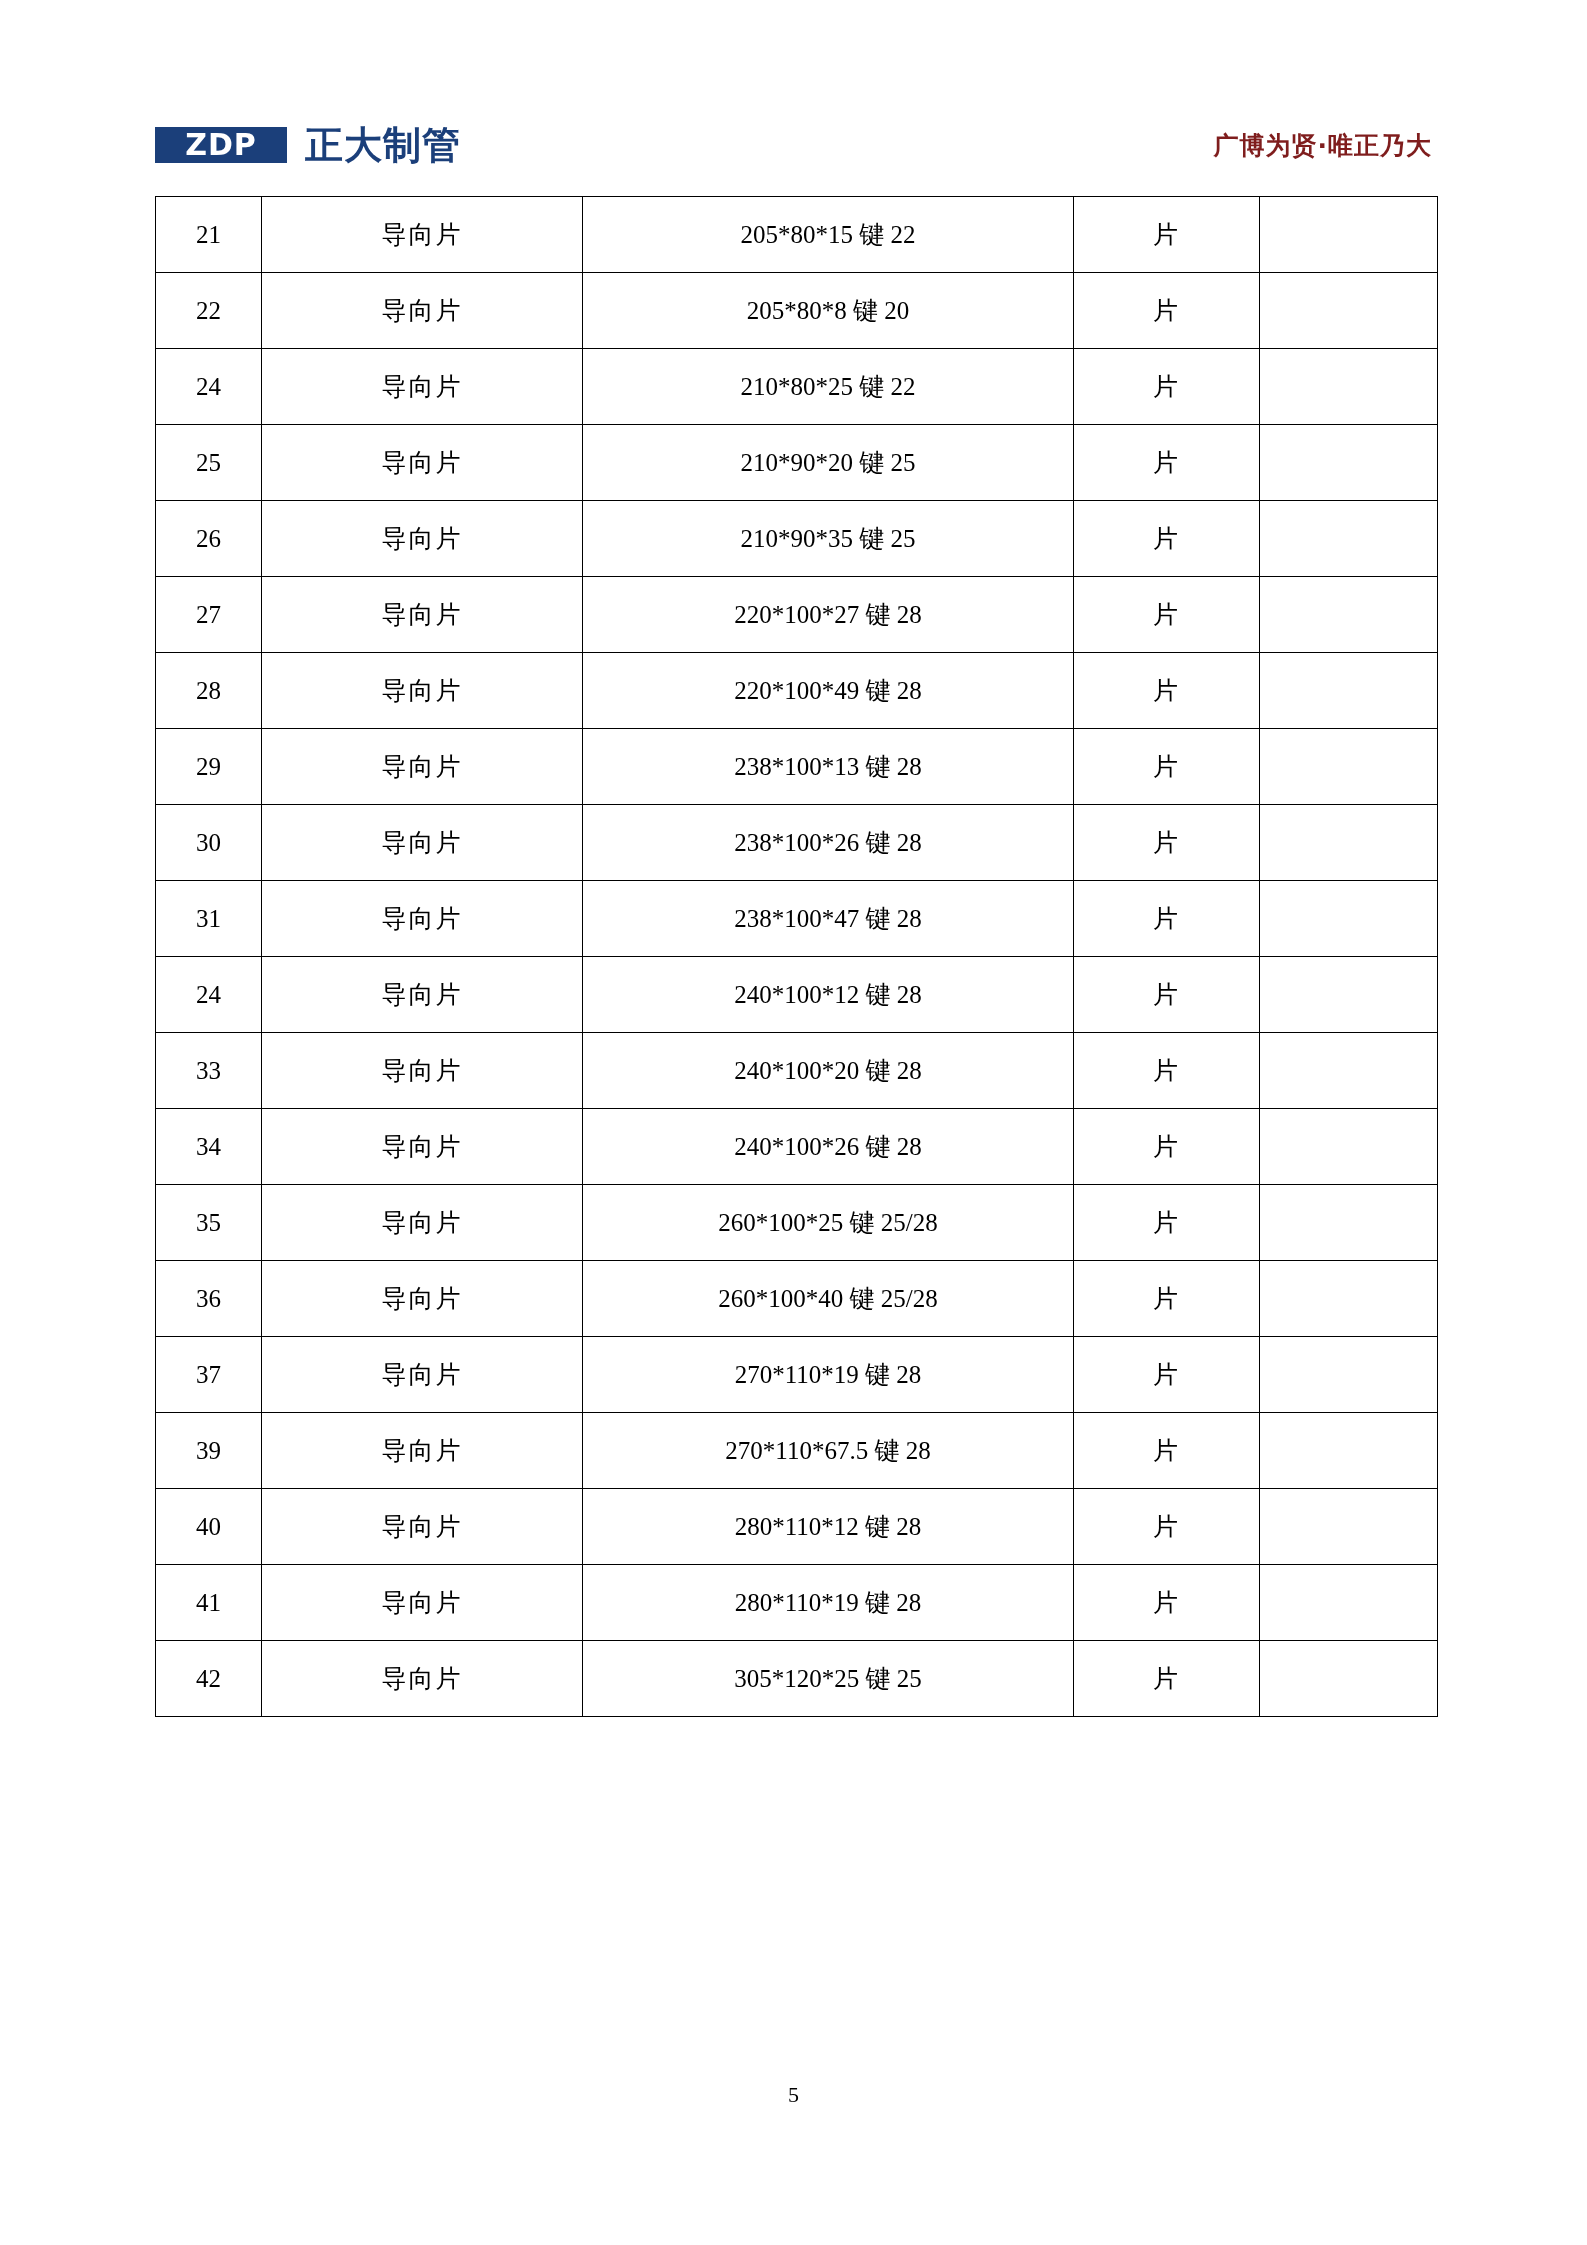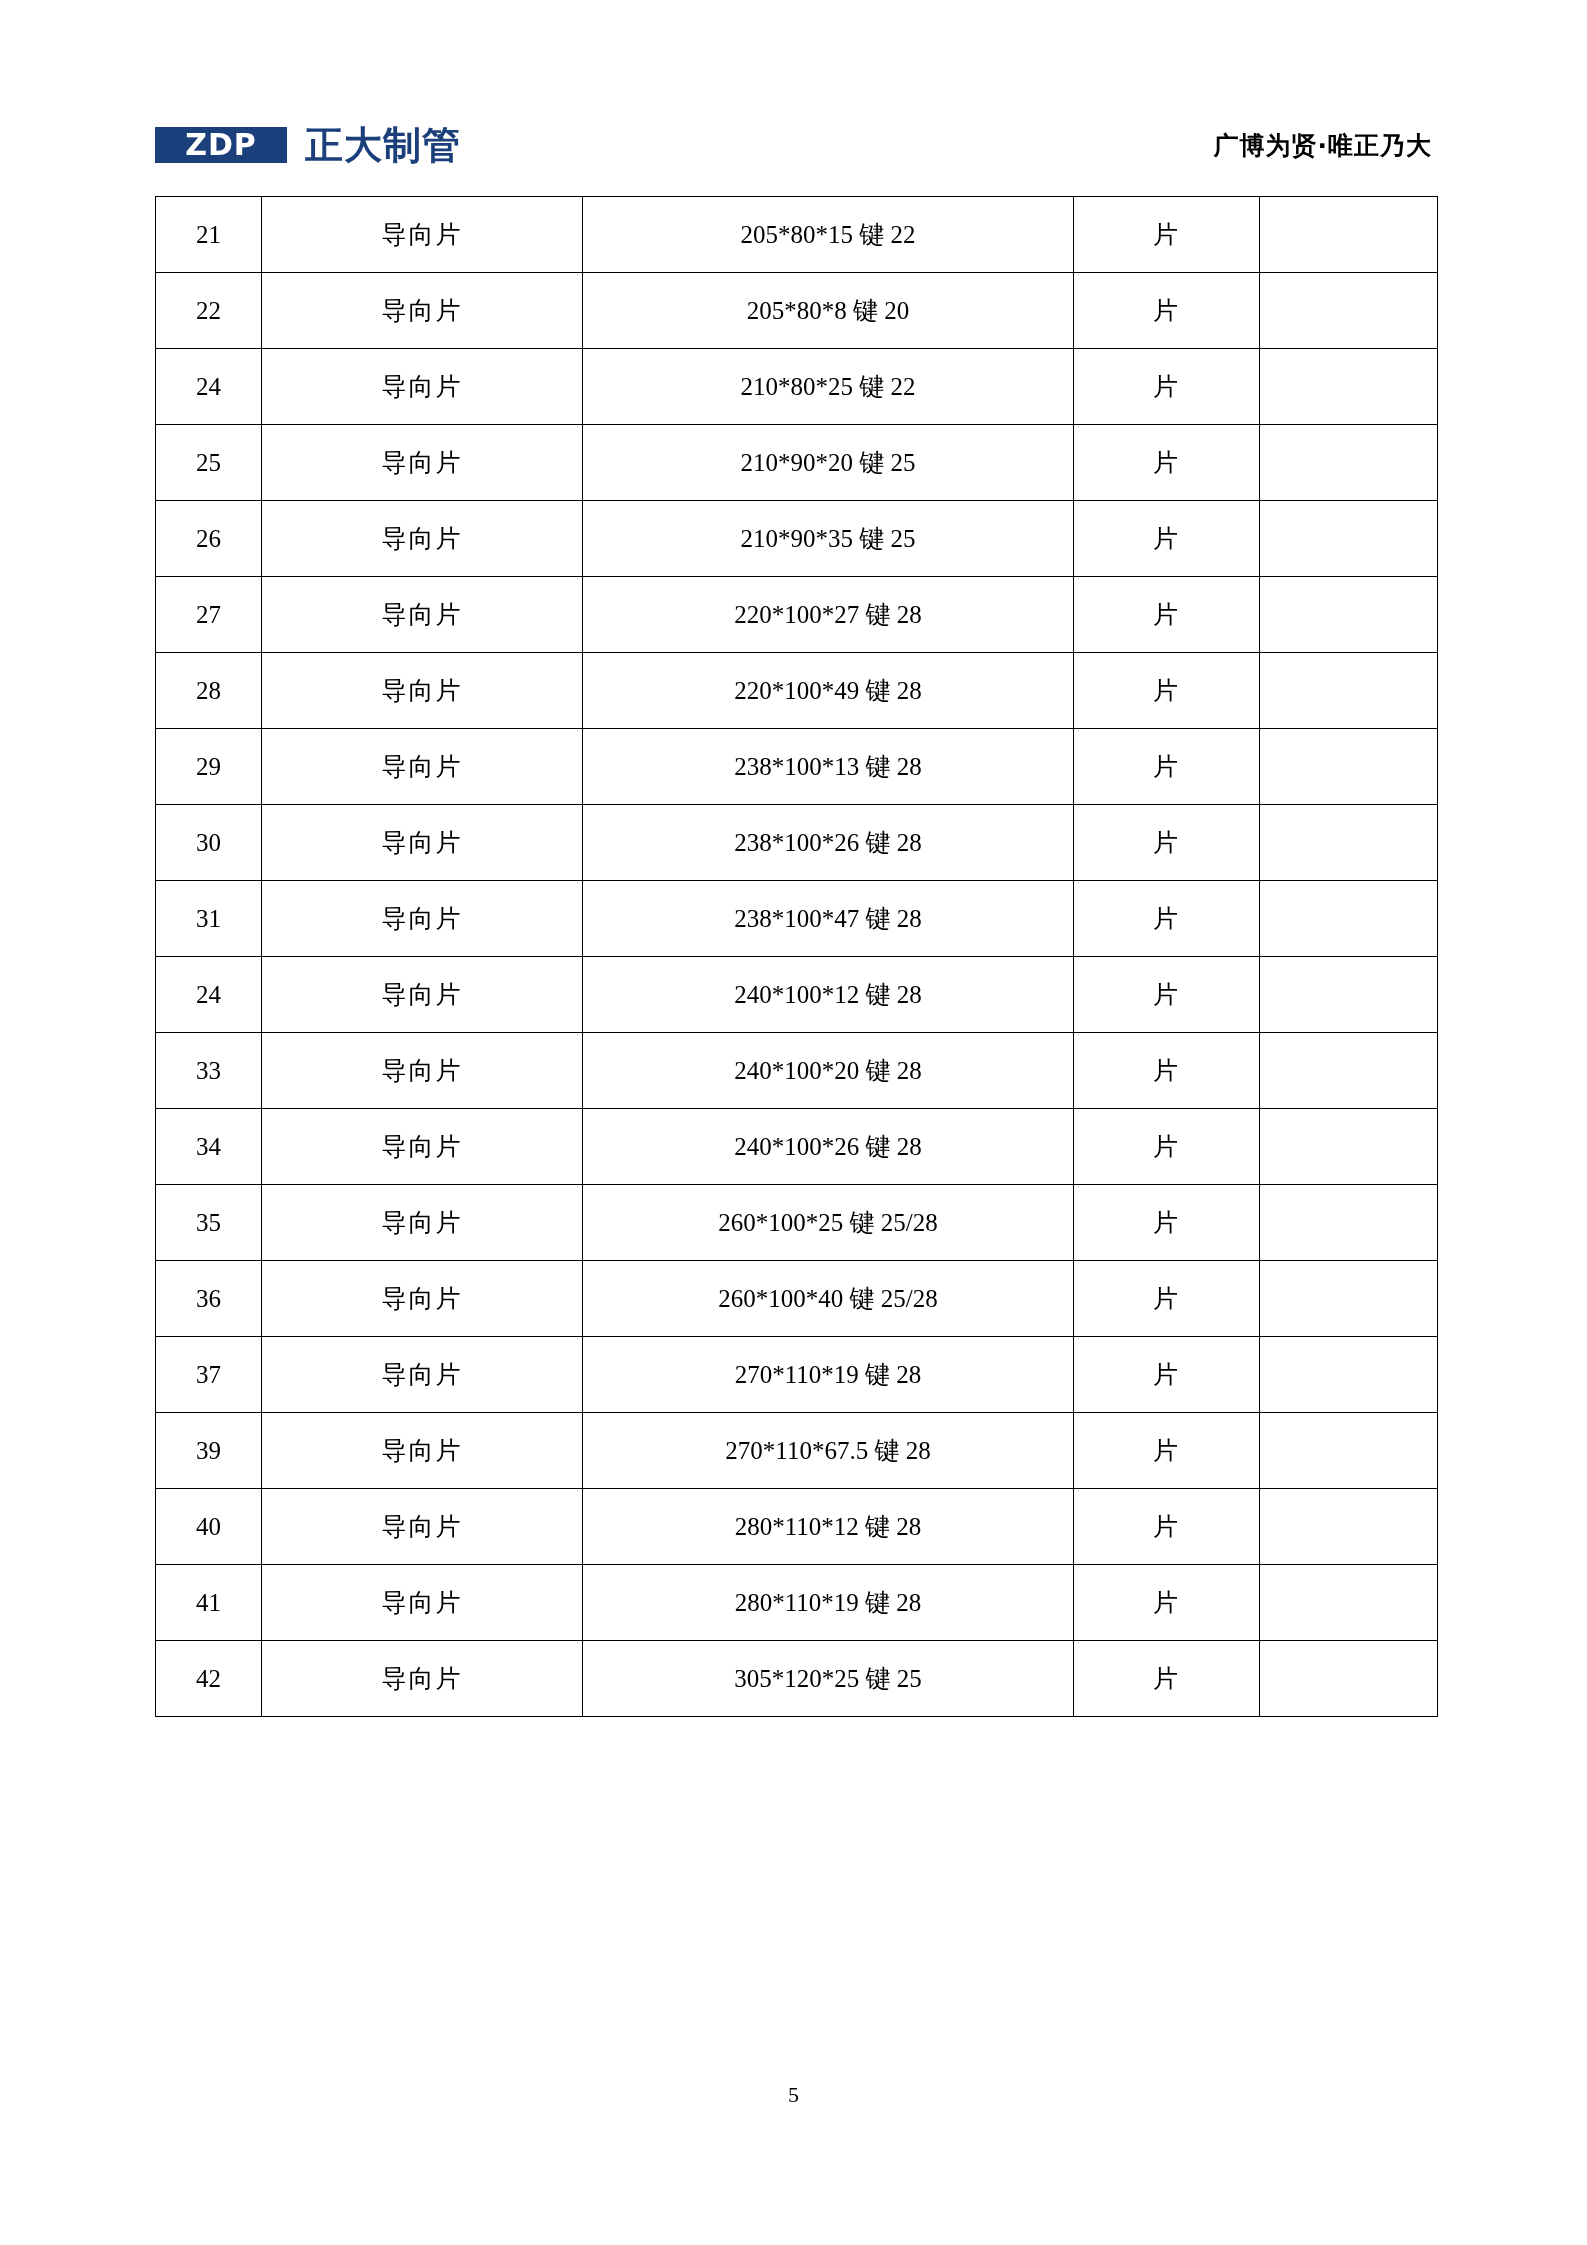--- a/index.html
+++ b/index.html
@@ -46,21 +46,21 @@
     font-weight: bold;
     font-size: 38px;
     letter-spacing: 1px;
     color: #1b3f7a;
     line-height: 1;
   }
   .slogan {
     font-family: "DejaVu Sans", sans-serif;
     font-weight: bold;
     font-size: 25px;
-    color: #000000;
+    color: #7f1d1d;
     letter-spacing: 1px;
     white-space: nowrap;
   }
   table.parts {
     position: absolute;
     top: 196px;
     left: 155px;
     border-collapse: collapse;
     width: 1277px;
     table-layout: fixed;

